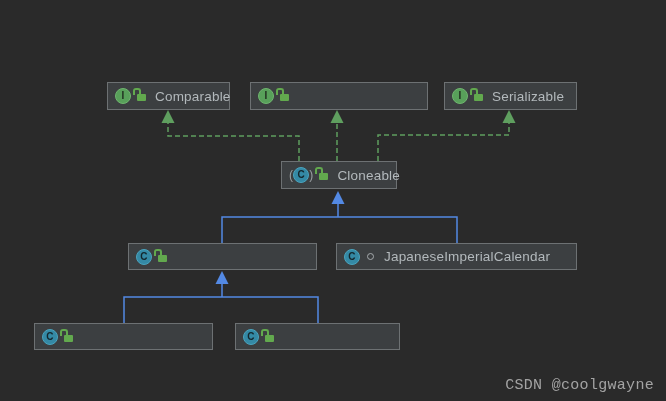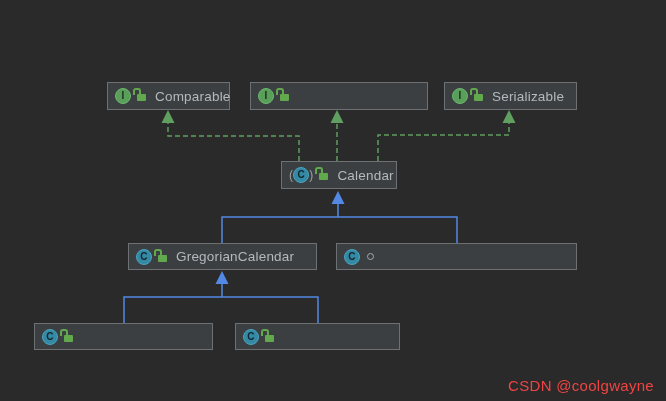--- a/index.html
+++ b/index.html
@@ -32,21 +32,21 @@
   .lock::before{
     content:"";position:absolute;left:-4px;top:-6px;width:4px;height:5px;
     border:2px solid #62a94e;border-bottom:none;border-radius:3px 3px 0 0;
   }
   .pkg{
     width:5px;height:5px;border:1.5px solid #a5aaad;border-radius:50%;
   }
   .label{margin-left:2px;}
   #watermark{
     position:absolute;right:12px;bottom:7px;
-    color:#ef4444;font-size:15px;letter-spacing:0.3px;
+    color:#a3a3a3;font-size:15px;letter-spacing:0.3px;font-family:Liberation Mono, monospace;
   }
   .edge-line{fill:none;stroke-width:1.5;}
   .dashed{stroke-dasharray:5 3;}
 </style>
 </head>
 <body>
 
 <div id="stage">
 
   <svg id="edges" viewBox="0 0 666 401">
@@ -94,32 +94,32 @@
     <span class="label">Serializable</span>
   </div>
 
   <div class="node" style="left:281px;top:161px;width:116px;">
     <span class="abs-wrap">
       <span class="paren">(</span>
       <span class="icon cls">C</span>
       <span class="paren">)</span>
     </span>
     <span class="vis lock"></span>
-    <span class="label">Calendar</span>
+    <span class="label">Cloneable</span>
   </div>
 
   <div class="node" style="left:128px;top:243px;width:189px;height:27px;">
     <span class="icon cls">C</span>
     <span class="vis lock"></span>
-    <span class="label">GregorianCalendar</span>
   </div>
 
   <div class="node" style="left:336px;top:243px;width:241px;height:27px;">
     <span class="icon cls">C</span>
     <span class="vis pkg" style="margin:0 8px 0 7px;"></span>
+    <span class="label">JapaneseImperialCalendar</span>
   </div>
 
   <div class="node" style="left:34px;top:323px;width:179px;height:27px;">
     <span class="icon cls">C</span>
     <span class="vis lock"></span>
   </div>
 
   <div class="node" style="left:235px;top:323px;width:165px;height:27px;">
     <span class="icon cls">C</span>
     <span class="vis lock"></span>

